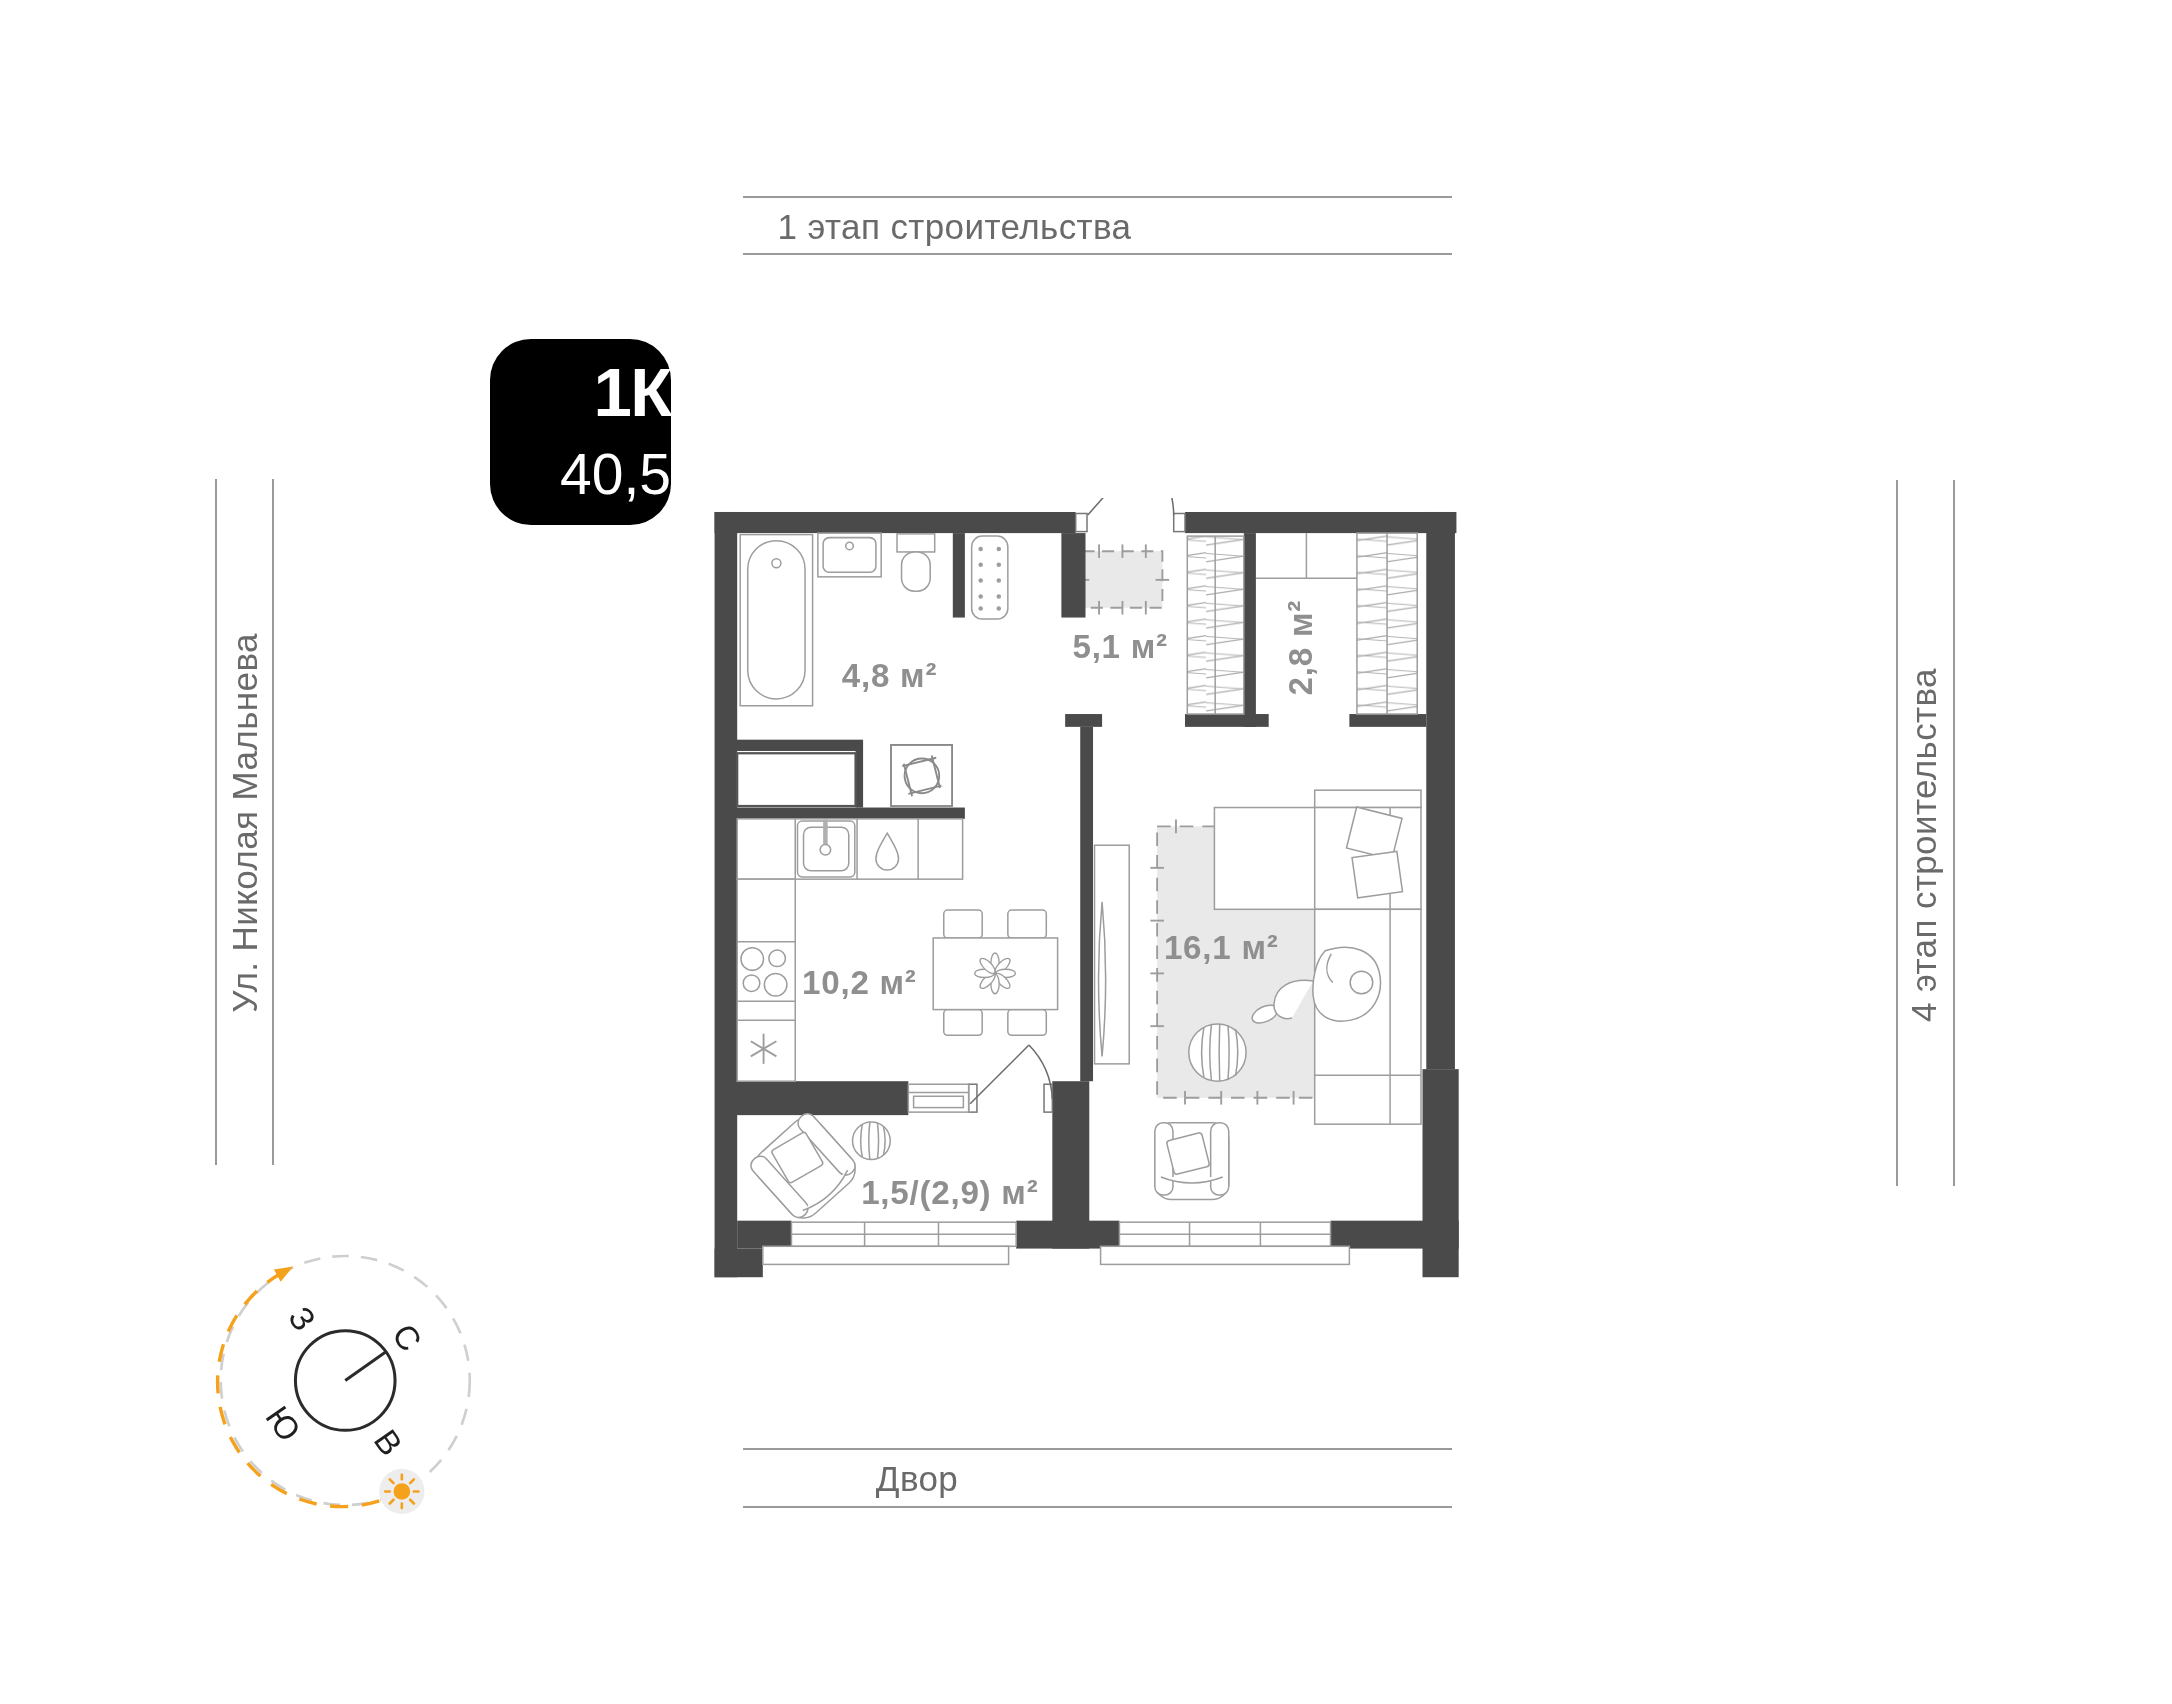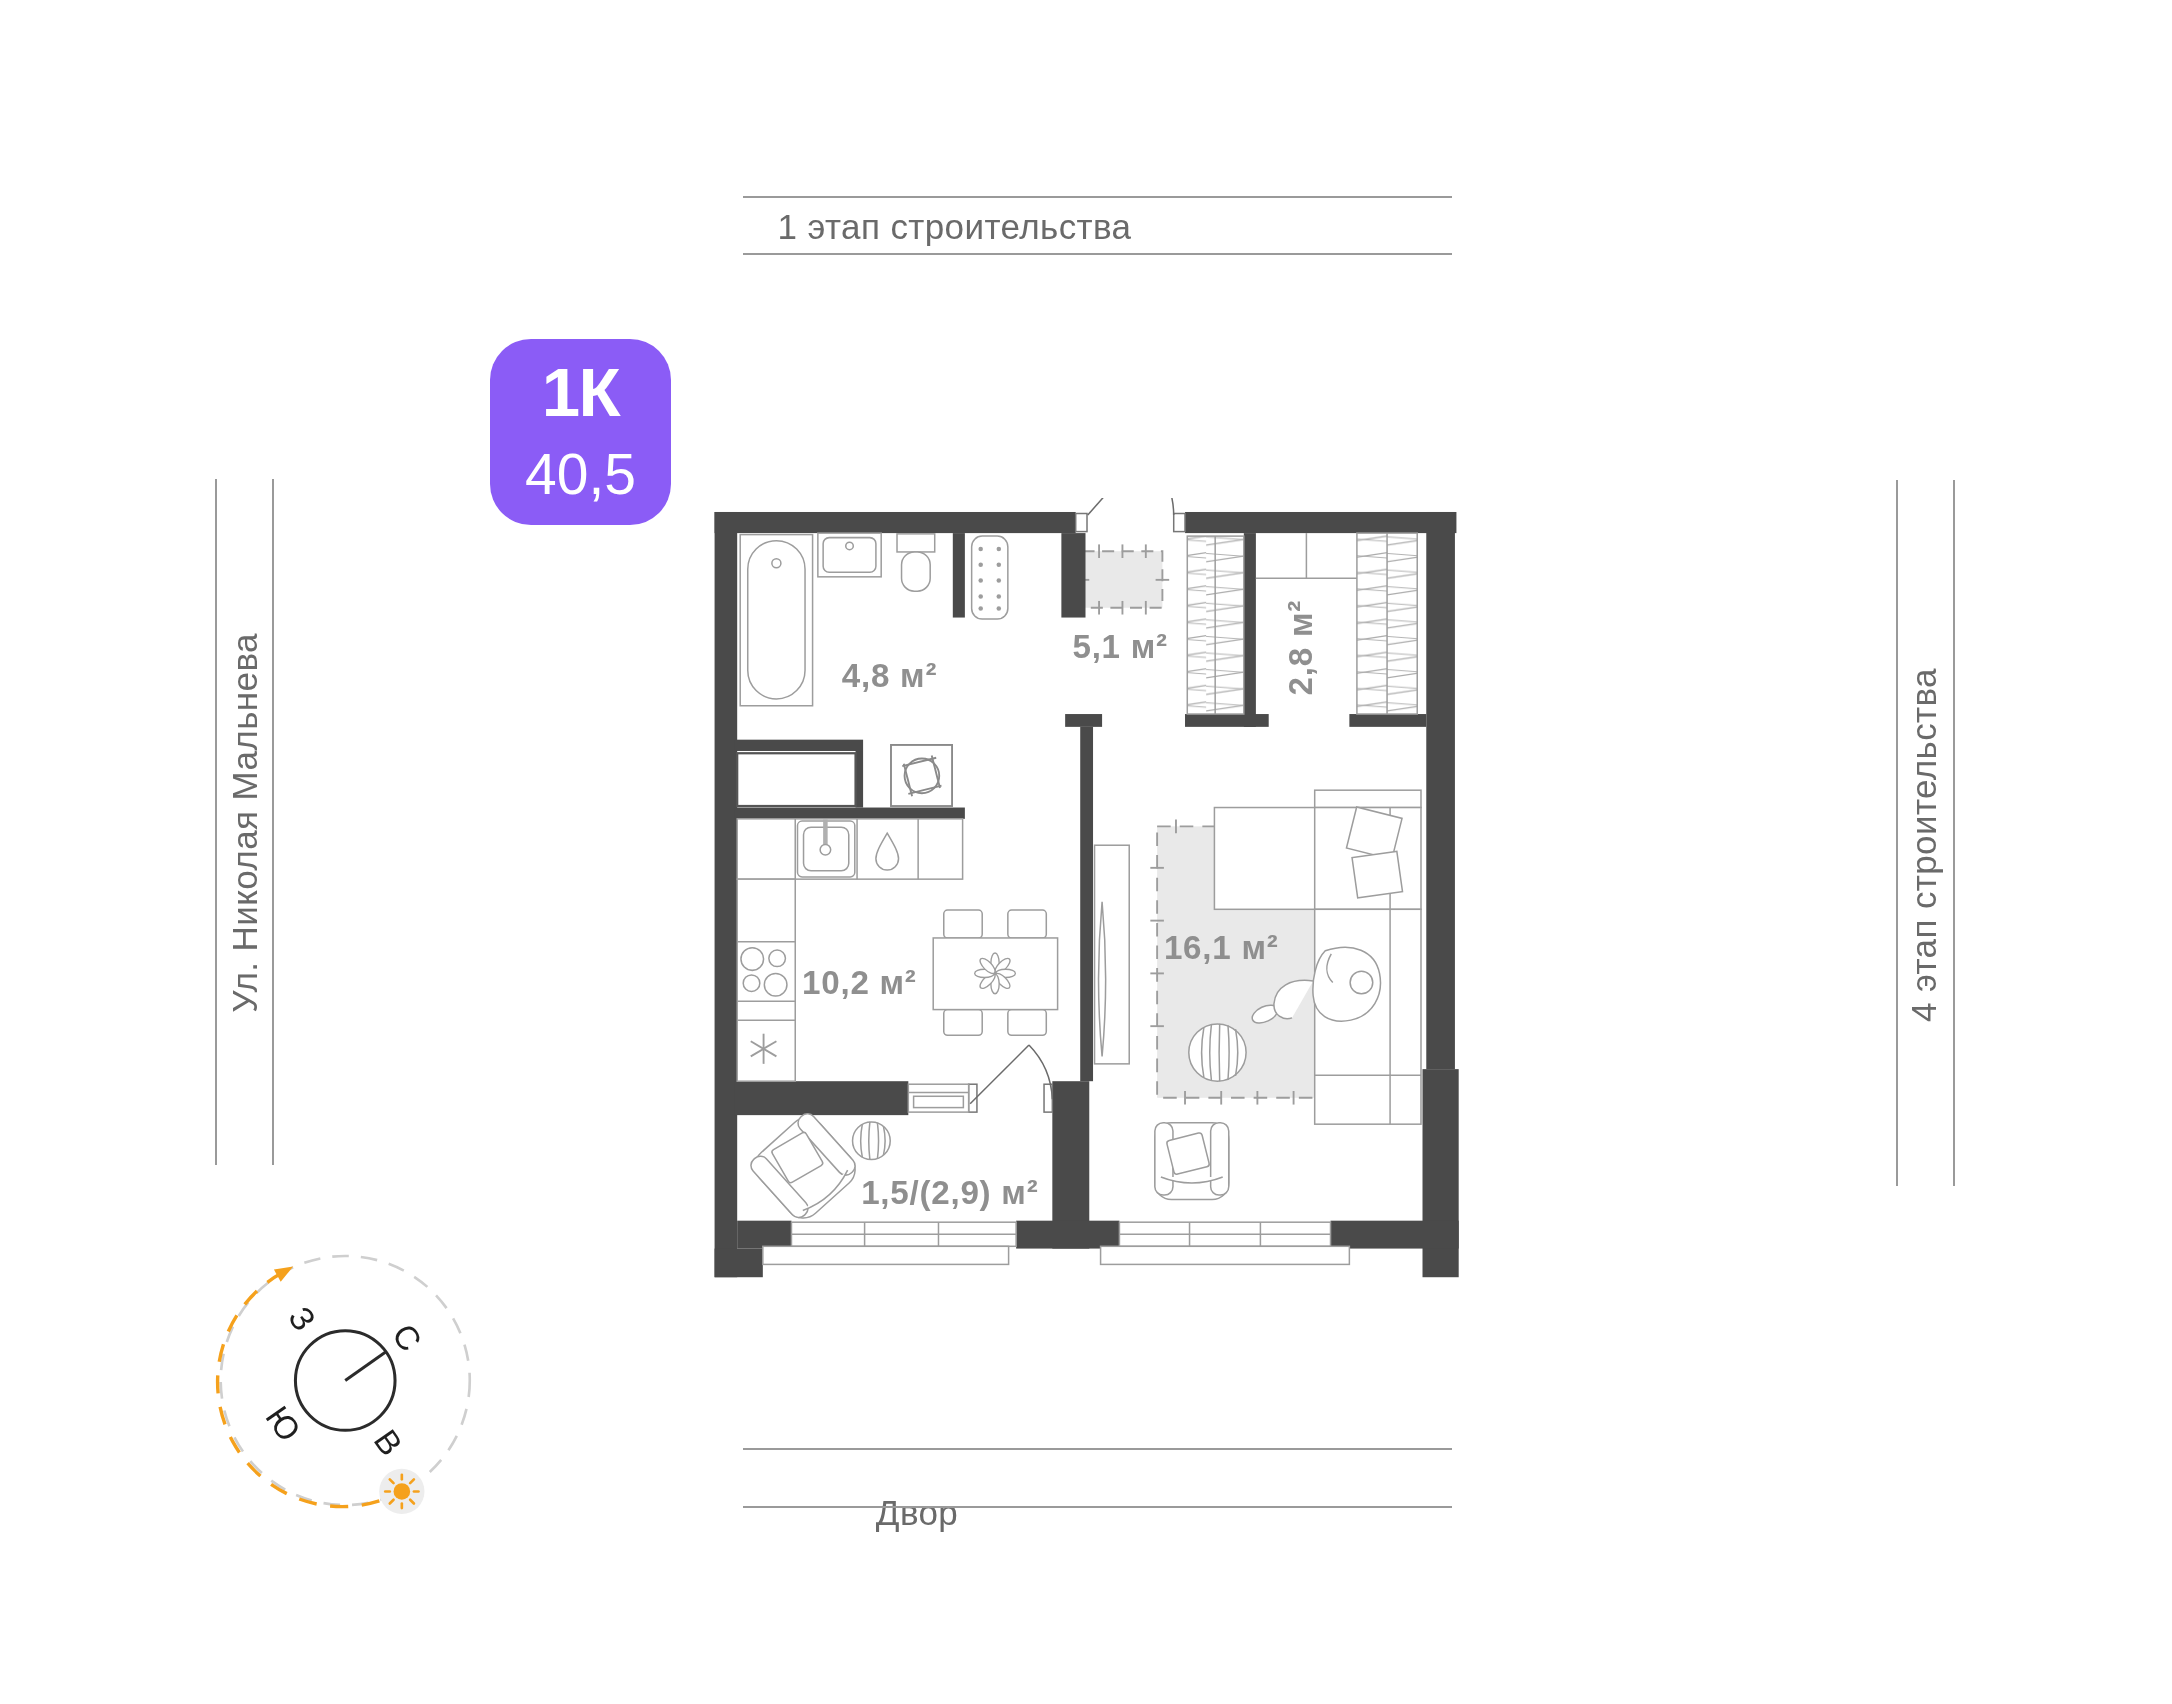--- a/index.html
+++ b/index.html
@@ -27,24 +27,24 @@
 
 <div class="guide-line" style="left:215px;top:479px;width:2.3px;height:686px;"></div>
 <div class="guide-label vertical" style="left:-132px;top:803px;width:754px;">Ул. Николая Мальнева</div>
 <div class="guide-line" style="left:272px;top:479px;width:2.3px;height:686px;"></div>
 
 <div class="guide-line" style="left:1896px;top:480px;width:2.3px;height:706px;"></div>
 <div class="guide-label vertical" style="left:1547px;top:825px;width:754px;">4 этап строительства</div>
 <div class="guide-line" style="left:1953px;top:480px;width:2.3px;height:706px;"></div>
 
 <div class="guide-line" style="left:743px;top:1448px;width:709px;height:2.3px;"></div>
-<div class="guide-label" style="left:766px;top:1459px;width:302px;margin-top:34px;">Двор</div>
+<div class="guide-label" style="left:766px;top:1459px;width:302px;">Двор</div>
 <div class="guide-line" style="left:743px;top:1506px;width:709px;height:2.3px;"></div>
 
-<div id="badge" style="background:#8b5cf6;">
+<div id="badge" style="background:#000000;align-items:flex-end;">
   <div class="big">1К</div>
   <div class="small">40,5</div>
 </div>
 
 <svg style="position:absolute;left:701px;top:498px;" width="769" height="800" viewBox="930 660 1020 1060" fill="none">
   <defs>
     <pattern id="hatch" patternUnits="userSpaceOnUse" width="80" height="22">
       <rect width="80" height="22" fill="#ffffff"></rect>
       <path d="M0,18 L80,6" stroke="#ababab" stroke-width="1.6"></path>
       <path d="M0,7 L80,13" stroke="#ababab" stroke-width="1.2"></path>

